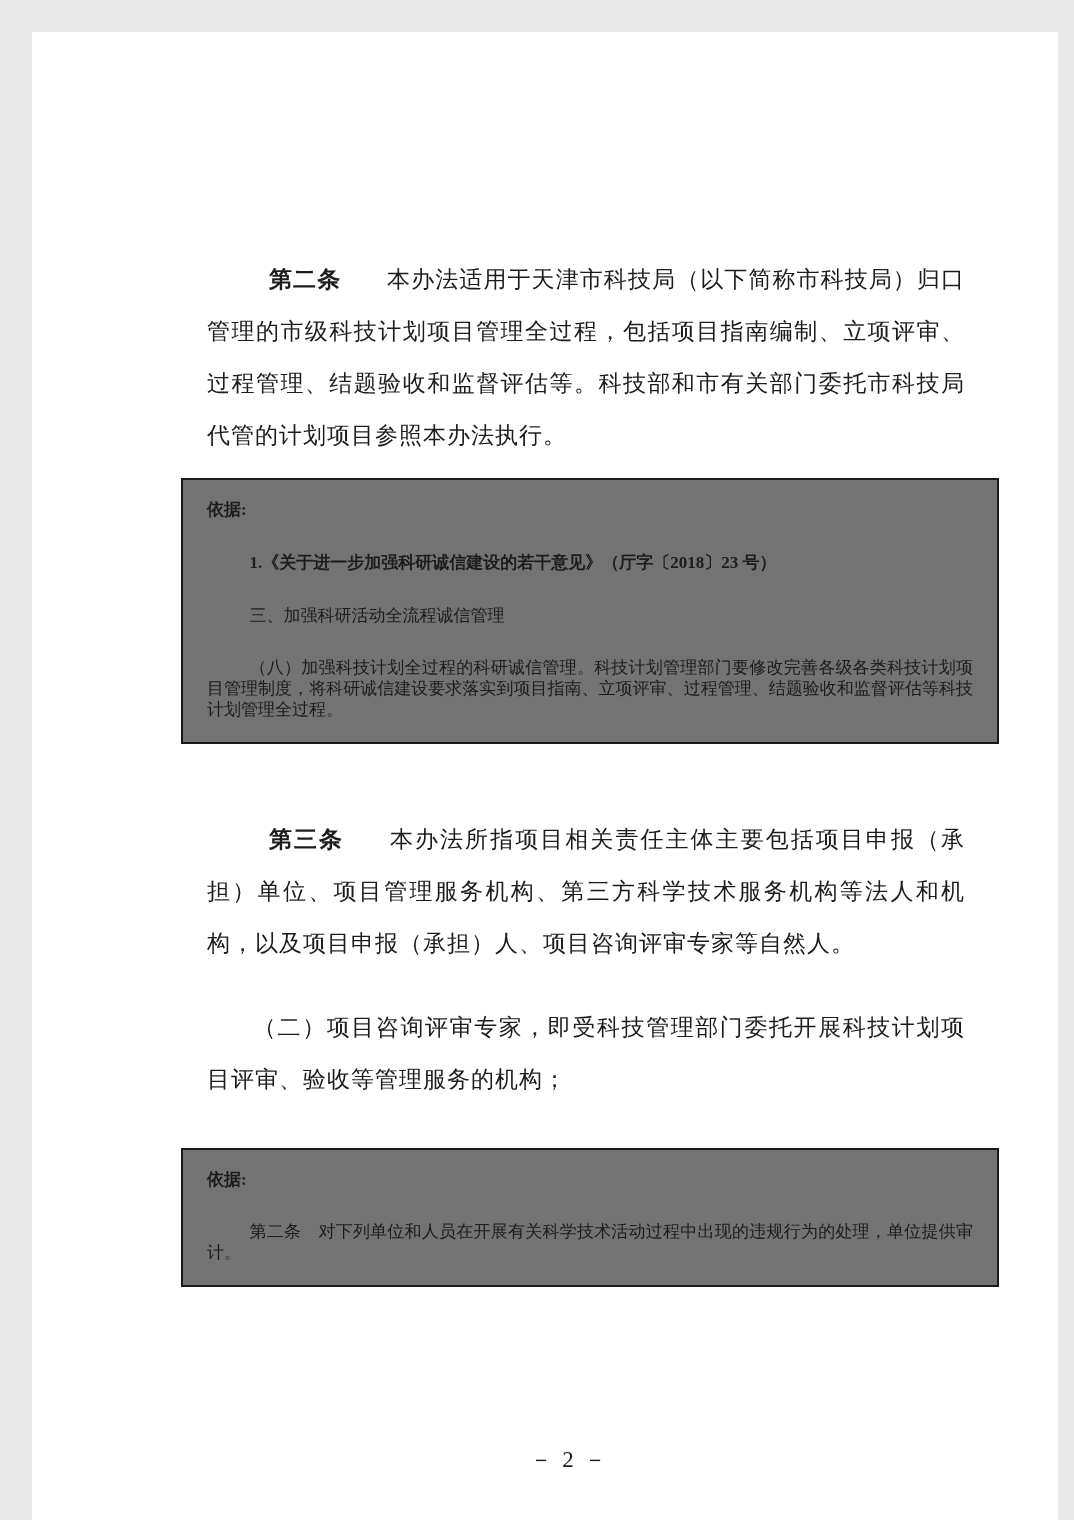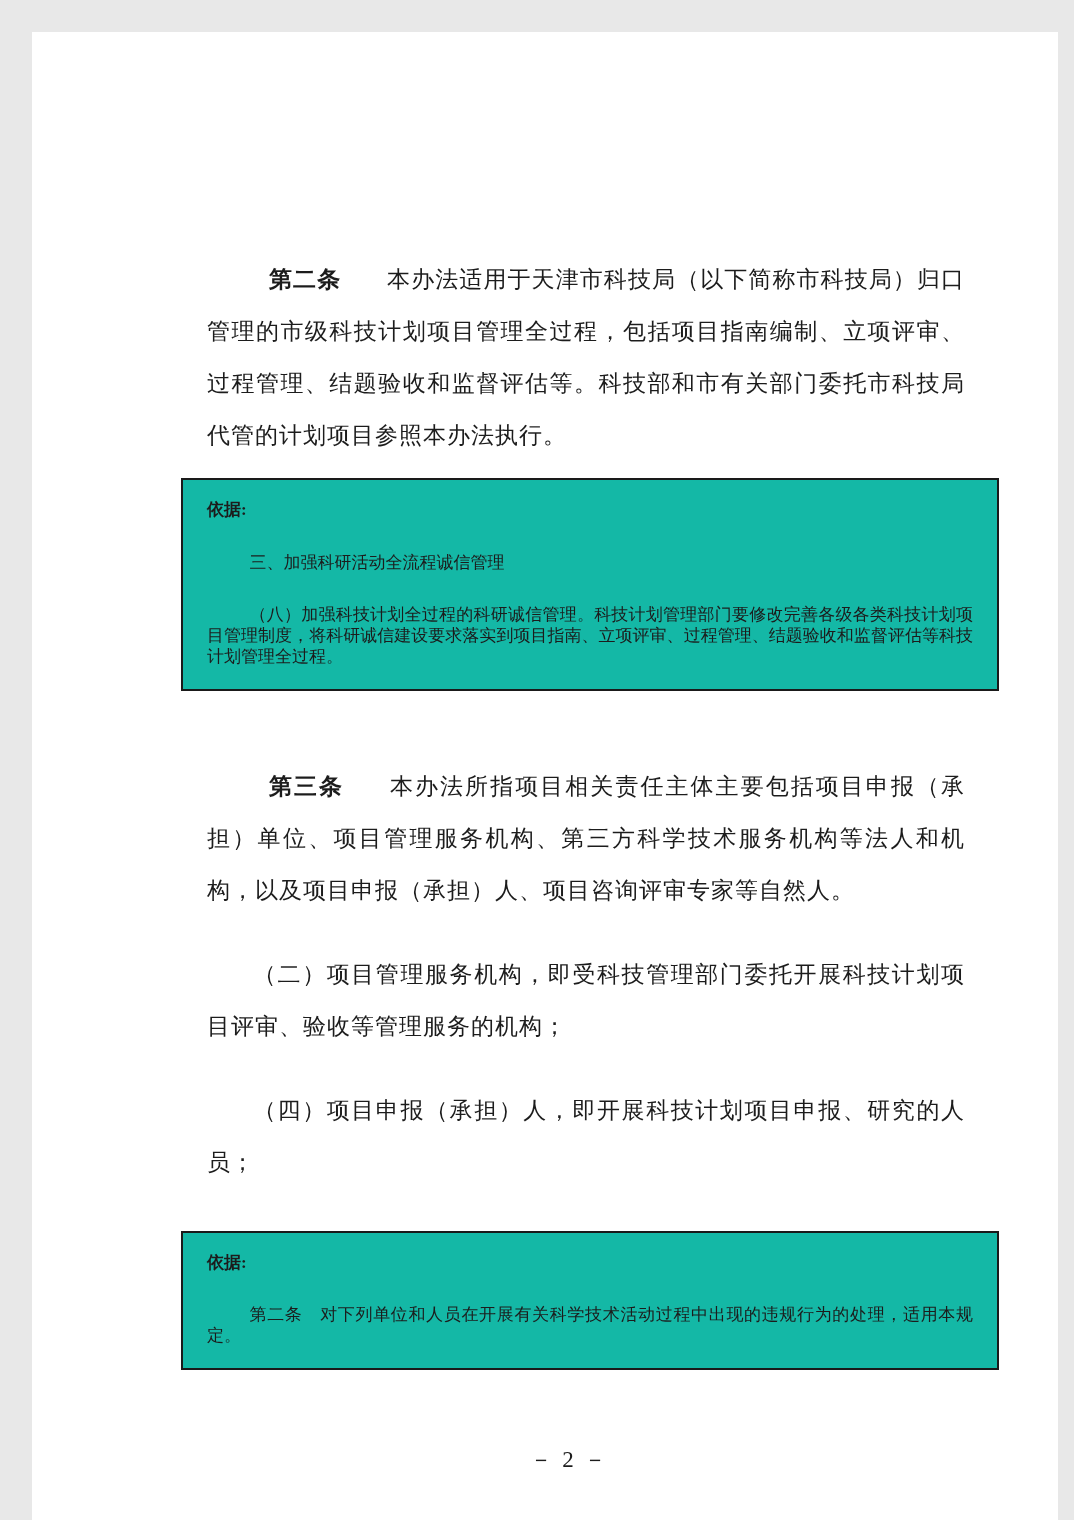--- a/index.html
+++ b/index.html
@@ -31,21 +31,21 @@
     font-weight: bold;
     margin-right: 0.6em;
   }
   .basis-box {
     margin-left: -10px;
     width: 818px;
     border: 2px solid #1a1a1a;
     padding: 3px 8px 5px 8px;
     font-size: 17px;
     line-height: 21px;
-    background: #14b8a6;
+    background: #737373;
   }
   .basis-title {
     font-weight: bold;
   }
   .basis-line-bold {
     font-weight: bold;
     text-indent: 2.5em;
   }
   .basis-line {
     text-indent: 2.5em;
@@ -71,30 +71,30 @@
 </head>
 <body>
 
 <div class="page">
   <div class="content">
 
     <p class="body-para"><span class="article-label">第二条</span><span>本办法适用于天津市科技局（以下简称市科技局）归口管理的市级科技计划项目管理全过程，包括项目指南编制、立项评审、过程管理、结题验收和监督评估等。科技部和市有关部门委托市科技局代管的计划项目参照本办法执行。</span></p>
 
     <div class="basis-box box-1">
       <div class="basis-title">依据:</div>
+      <div class="basis-line-bold">1.《关于进一步加强科研诚信建设的若干意见》（厅字〔2018〕23 号）</div>
       <div class="basis-line">三、加强科研活动全流程诚信管理</div>
       <div class="basis-para">（八）加强科技计划全过程的科研诚信管理。科技计划管理部门要修改完善各级各类科技计划项目管理制度，将科研诚信建设要求落实到项目指南、立项评审、过程管理、结题验收和监督评估等科技计划管理全过程。</div>
     </div>
 
     <p class="body-para section-2"><span class="article-label">第三条</span><span>本办法所指项目相关责任主体主要包括项目申报（承担）单位、项目管理服务机构、第三方科学技术服务机构等法人和机构，以及项目申报（承担）人、项目咨询评审专家等自然人。</span></p>
 
-    <p class="body-para">（二）项目管理服务机构，即受科技管理部门委托开展科技计划项目评审、验收等管理服务的机构；</p>
-    <p class="body-para">（四）项目申报（承担）人，即开展科技计划项目申报、研究的人员；</p>
+    <p class="body-para">（二）项目咨询评审专家，即受科技管理部门委托开展科技计划项目评审、验收等管理服务的机构；</p>
 
     <div class="basis-box box-2">
       <div class="basis-title">依据:</div>
-      <div class="basis-para">第二条　对下列单位和人员在开展有关科学技术活动过程中出现的违规行为的处理，适用本规定。</div>
+      <div class="basis-para">第二条　对下列单位和人员在开展有关科学技术活动过程中出现的违规行为的处理，单位提供审计。</div>
     </div>
 
   </div>
 
   <div class="page-number">－ 2 －</div>
 </div>
 
 </body></html>

